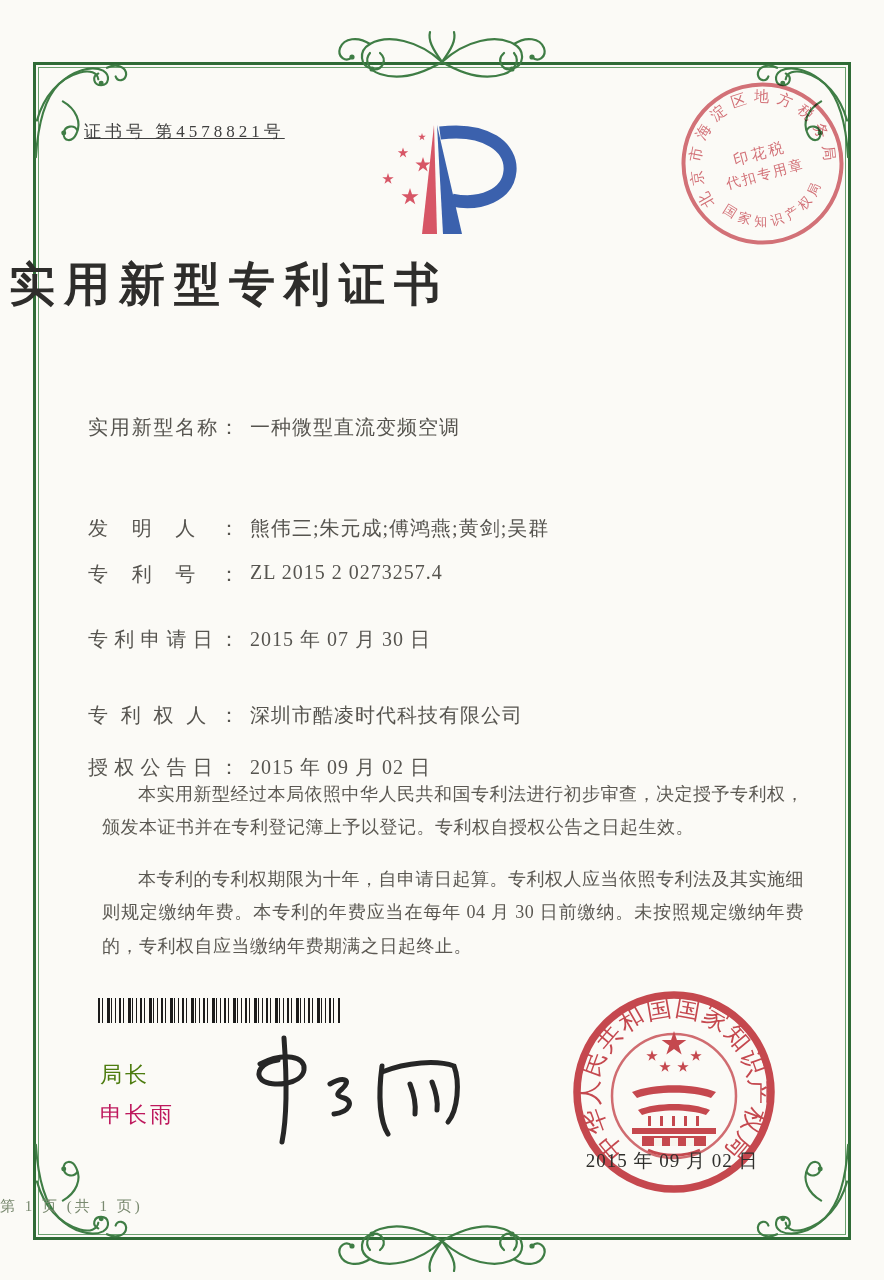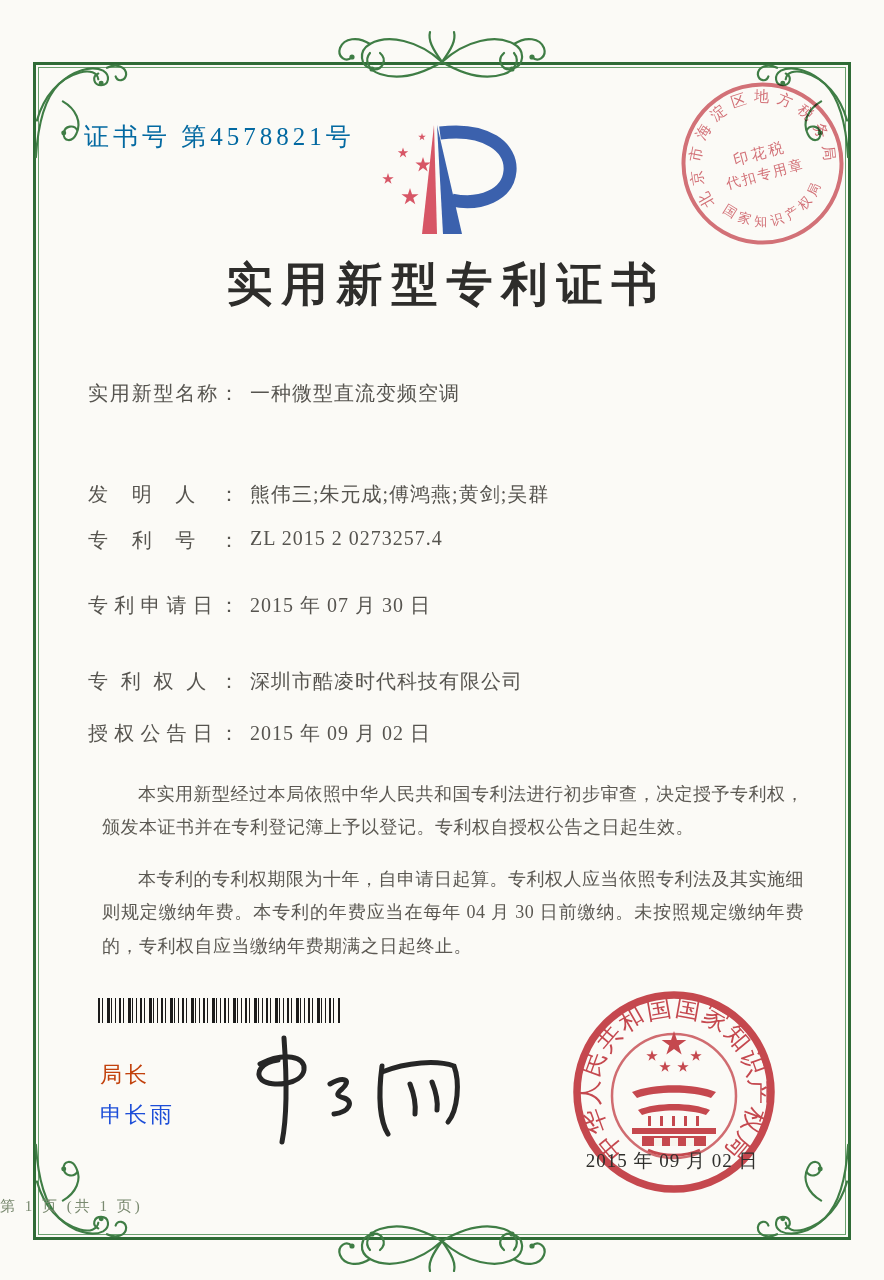--- a/index.html
+++ b/index.html
@@ -24,37 +24,37 @@
   .ornament{position:absolute;pointer-events:none;}
   .orn-tl{left:34px;top:63px;transform:scale(-1,-1);}
   .orn-tr{right:34px;top:63px;transform:scaleY(-1);}
   .orn-bl{left:34px;bottom:41px;transform:scaleX(-1);}
   .orn-br{right:34px;bottom:41px;}
   .orn-top{left:302px;top:28px;}
   .orn-bottom{left:302px;bottom:5px;transform:scaleY(-1);}
   
   .cert-no{
     position:absolute;left:84px;top:120px;
-    font-size:25px;letter-spacing:4px;color:#0369a1;
+    font-size:17px;letter-spacing:4px;color:#404040;text-decoration:underline;
   }
   .logo{position:absolute;left:350px;top:103px;opacity:.92;}
   .tax-seal{
     position:absolute;left:675px;top:76px;width:175px;height:175px;
     transform:rotate(-15deg);
     mix-blend-mode:multiply;opacity:.85;
   }
   .title{
     position:absolute;left:0;right:0;top:254px;
-    text-align:center;
+    text-align:left;
     font-size:46px;font-weight:700;color:#2e2d2b;
     letter-spacing:9px;text-indent:9px;
   }
   
   .fields{position:absolute;left:88px;right:64px;top:0;}
-  .field{position:absolute;left:0;right:0;font-size:20px;color:#56544f;letter-spacing:1px;white-space:nowrap;}
+  .field{position:absolute;left:0;right:0;font-size:20px;color:#56544f;letter-spacing:1px;white-space:nowrap;margin-top:34px;}
   .f1{top:380px}.f2{top:481px}.f3{top:527px}.f4{top:592px}.f5{top:668px}.f6{top:720px}
   .field-label{
     display:inline-block;width:152px;
     text-align:justify;text-align-last:justify;
     vertical-align:top;
   }
   .field-value{padding-left:10px;}
   
   .paras{position:absolute;left:84px;right:62px;top:760px;}
   .paras p{
@@ -64,22 +64,22 @@
     color:#5b5852;letter-spacing:.5px;
   }
   
   .barcode{
     position:absolute;left:98px;top:998px;width:242px;height:25px;
     background:repeating-linear-gradient(90deg,
       #1b1b1b 0 2px,#fbfaf6 2px 4px,#1b1b1b 4px 5px,#fbfaf6 5px 9px,
       #1b1b1b 9px 12px,#fbfaf6 12px 13px,#1b1b1b 13px 14px,#fbfaf6 14px 17px,
       #1b1b1b 17px 18px,#fbfaf6 18px 21px);
   }
-  .signer-title{position:absolute;left:100px;top:1060px;font-size:22px;letter-spacing:3px;color:#c2410c;}
-  .signer-name{position:absolute;left:100px;top:1100px;font-size:22px;letter-spacing:3px;color:#1d4ed8;}
+  .signer-title{position:absolute;left:100px;top:1060px;font-size:22px;letter-spacing:3px;color:#4d7c0f;}
+  .signer-name{position:absolute;left:100px;top:1100px;font-size:22px;letter-spacing:3px;color:#be185d;}
   .signature{position:absolute;left:232px;top:1024px;opacity:.92;}
   .office-seal{
     position:absolute;left:568px;top:986px;width:212px;height:212px;
     mix-blend-mode:multiply;opacity:.93;
   }
   .seal-date{
     position:absolute;left:552px;top:1148px;width:240px;
     text-align:center;font-size:19px;letter-spacing:1px;color:#2f2f2c;
   }
   .footer{

